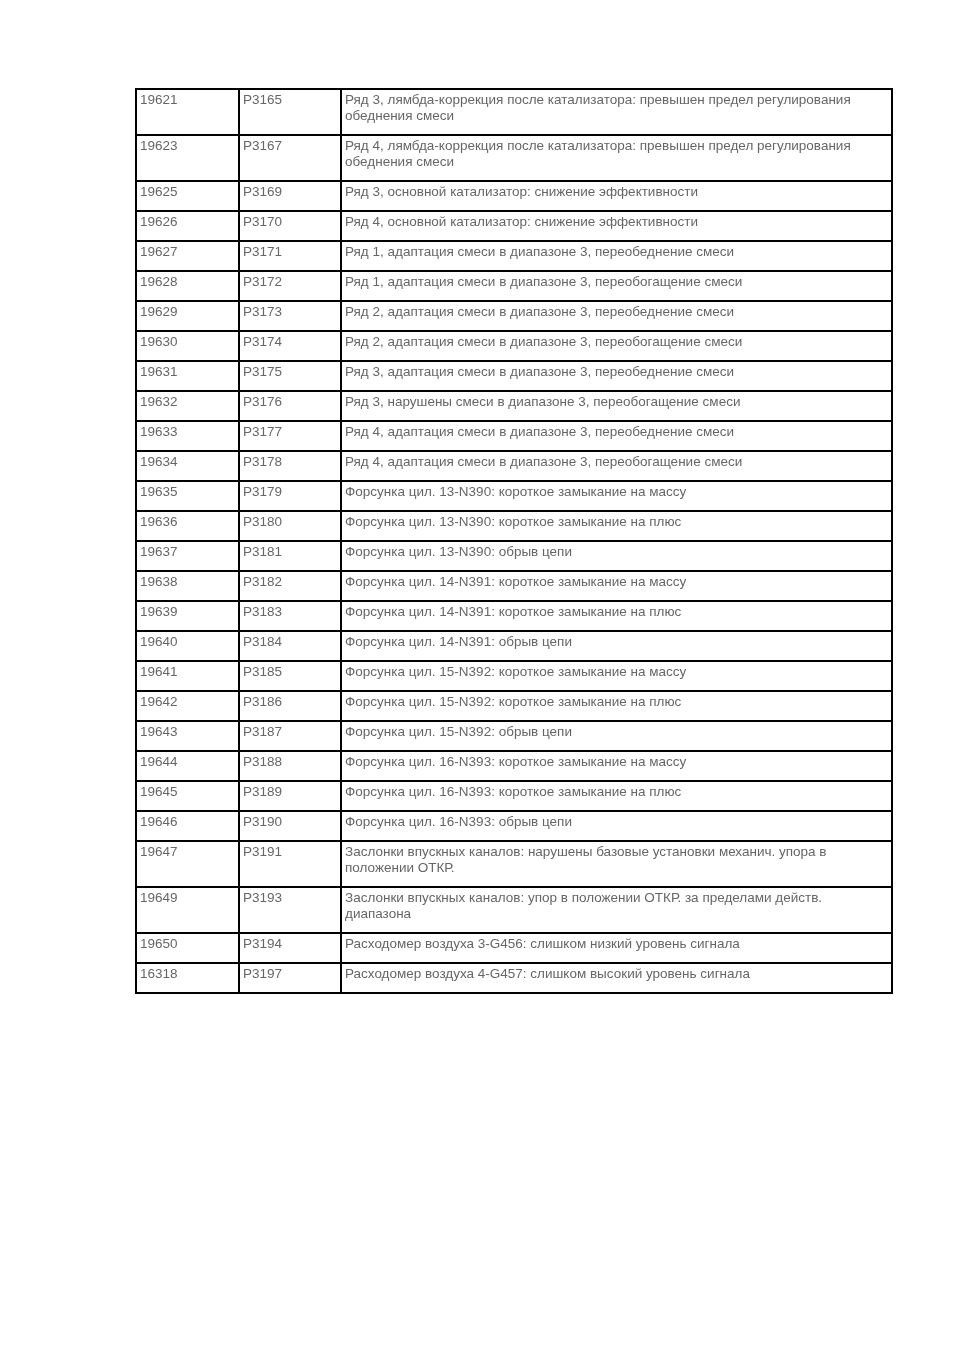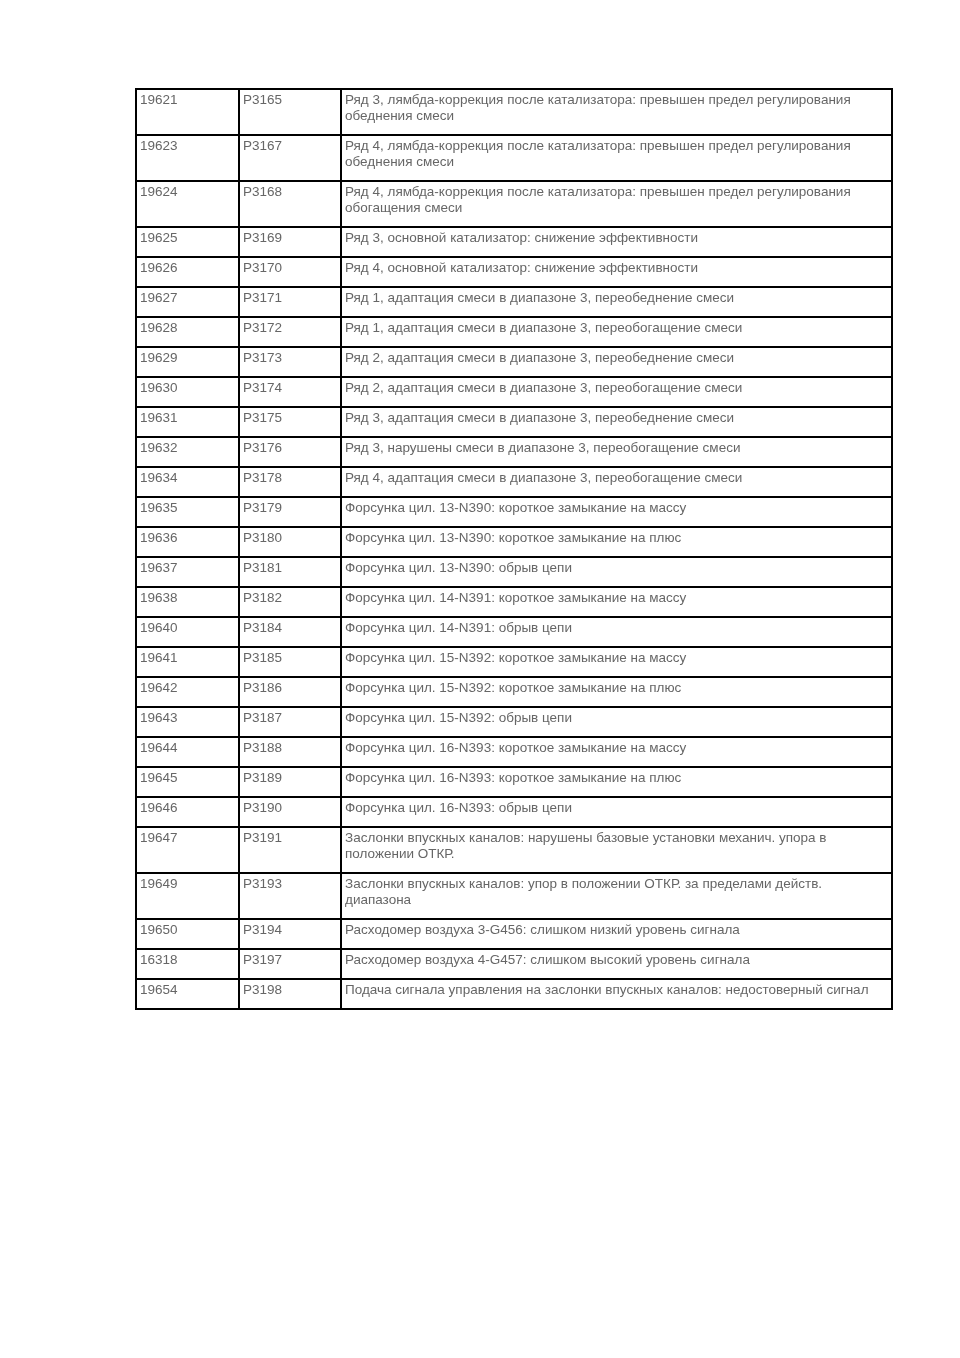--- a/index.html
+++ b/index.html
@@ -56,25 +56,20 @@
           <td>19621</td>
           <td>P3165</td>
           <td>Ряд 3, лямбда-коррекция после катализатора: превышен предел регулирования обеднения смеси</td>
         </tr>
         <tr>
           <td>19623</td>
           <td>P3167</td>
           <td>Ряд 4, лямбда-коррекция после катализатора: превышен предел регулирования обеднения смеси</td>
         </tr>
         <tr>
-          <td>19624</td>
-          <td>P3168</td>
-          <td>Ряд 4, лямбда-коррекция после катализатора: превышен предел регулирования обогащения смеси</td>
-        </tr>
-        <tr>
           <td>19625</td>
           <td>P3169</td>
           <td>Ряд 3, основной катализатор: снижение эффективности</td>
         </tr>
         <tr>
           <td>19626</td>
           <td>P3170</td>
           <td>Ряд 4, основной катализатор: снижение эффективности</td>
         </tr>
         <tr>
@@ -101,20 +96,25 @@
           <td>19631</td>
           <td>P3175</td>
           <td>Ряд 3, адаптация смеси в диапазоне 3, переобеднение смеси</td>
         </tr>
         <tr>
           <td>19632</td>
           <td>P3176</td>
           <td>Ряд 3, нарушены смеси в диапазоне 3, переобогащение смеси</td>
         </tr>
         <tr>
+          <td>19633</td>
+          <td>P3177</td>
+          <td>Ряд 4, адаптация смеси в диапазоне 3, переобеднение смеси</td>
+        </tr>
+        <tr>
           <td>19634</td>
           <td>P3178</td>
           <td>Ряд 4, адаптация смеси в диапазоне 3, переобогащение смеси</td>
         </tr>
         <tr>
           <td>19635</td>
           <td>P3179</td>
           <td>Форсунка цил. 13-N390: короткое замыкание на массу</td>
         </tr>
         <tr>
@@ -124,20 +124,25 @@
         </tr>
         <tr>
           <td>19637</td>
           <td>P3181</td>
           <td>Форсунка цил. 13-N390: обрыв цепи</td>
         </tr>
         <tr>
           <td>19638</td>
           <td>P3182</td>
           <td>Форсунка цил. 14-N391: короткое замыкание на массу</td>
+        </tr>
+        <tr>
+          <td>19639</td>
+          <td>P3183</td>
+          <td>Форсунка цил. 14-N391: короткое замыкание на плюс</td>
         </tr>
         <tr>
           <td>19640</td>
           <td>P3184</td>
           <td>Форсунка цил. 14-N391: обрыв цепи</td>
         </tr>
         <tr>
           <td>19641</td>
           <td>P3185</td>
           <td>Форсунка цил. 15-N392: короткое замыкание на массу</td>
@@ -180,20 +185,15 @@
         <tr>
           <td>19650</td>
           <td>P3194</td>
           <td>Расходомер воздуха 3-G456: слишком низкий уровень сигнала</td>
         </tr>
         <tr>
           <td>16318</td>
           <td>P3197</td>
           <td>Расходомер воздуха 4-G457: слишком высокий уровень сигнала</td>
         </tr>
-        <tr>
-          <td>19654</td>
-          <td>P3198</td>
-          <td>Подача сигнала управления на заслонки впускных каналов: недостоверный сигнал</td>
-        </tr>
       </tbody>
   </table>
 </div>
 
 </body></html>

